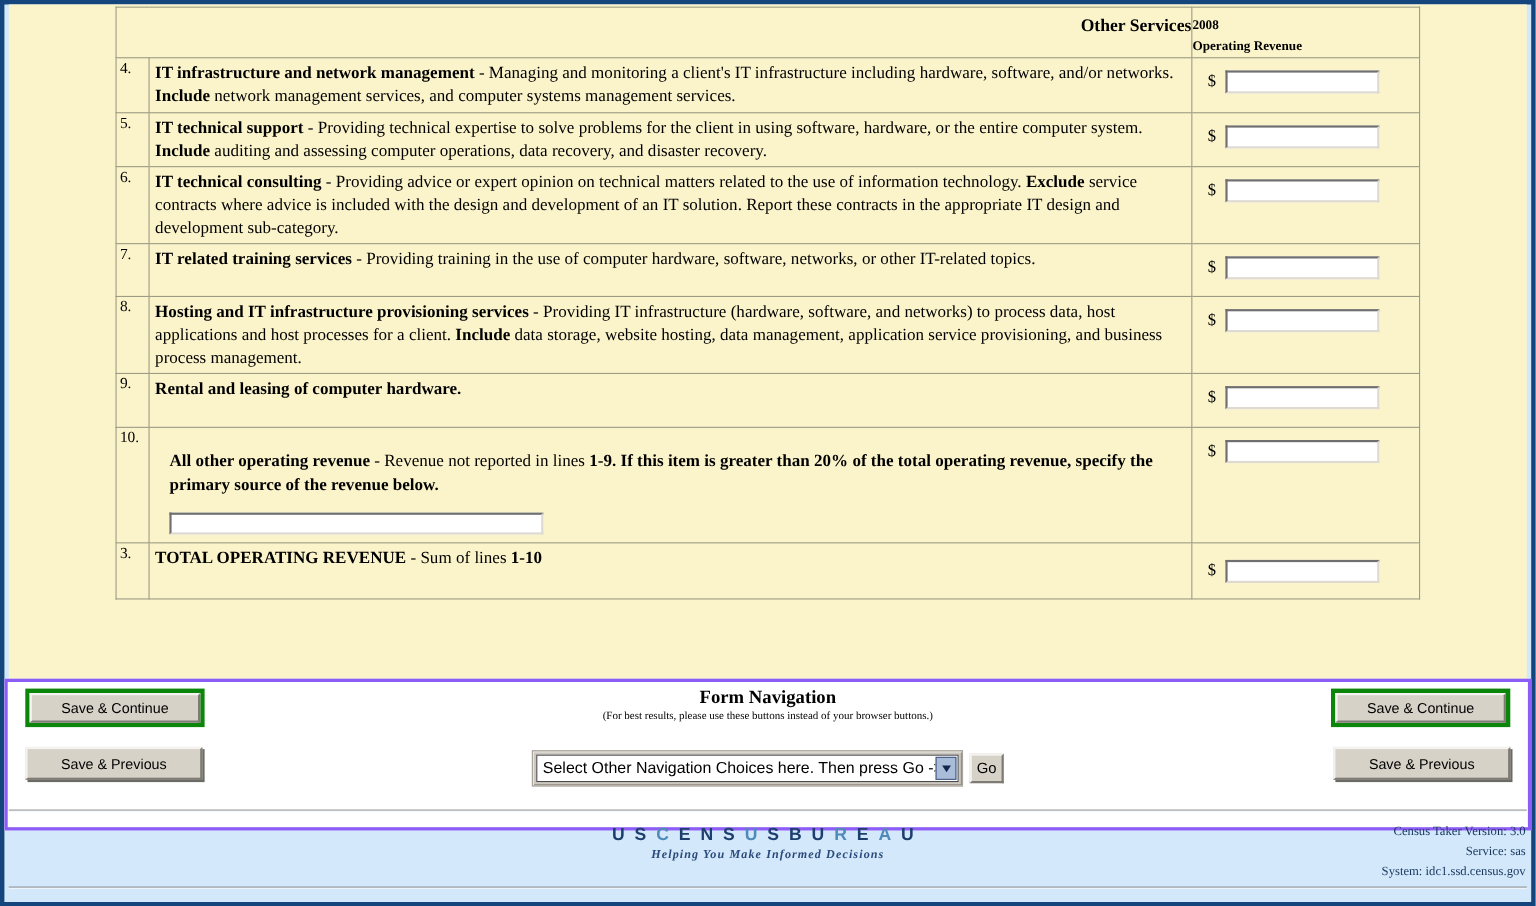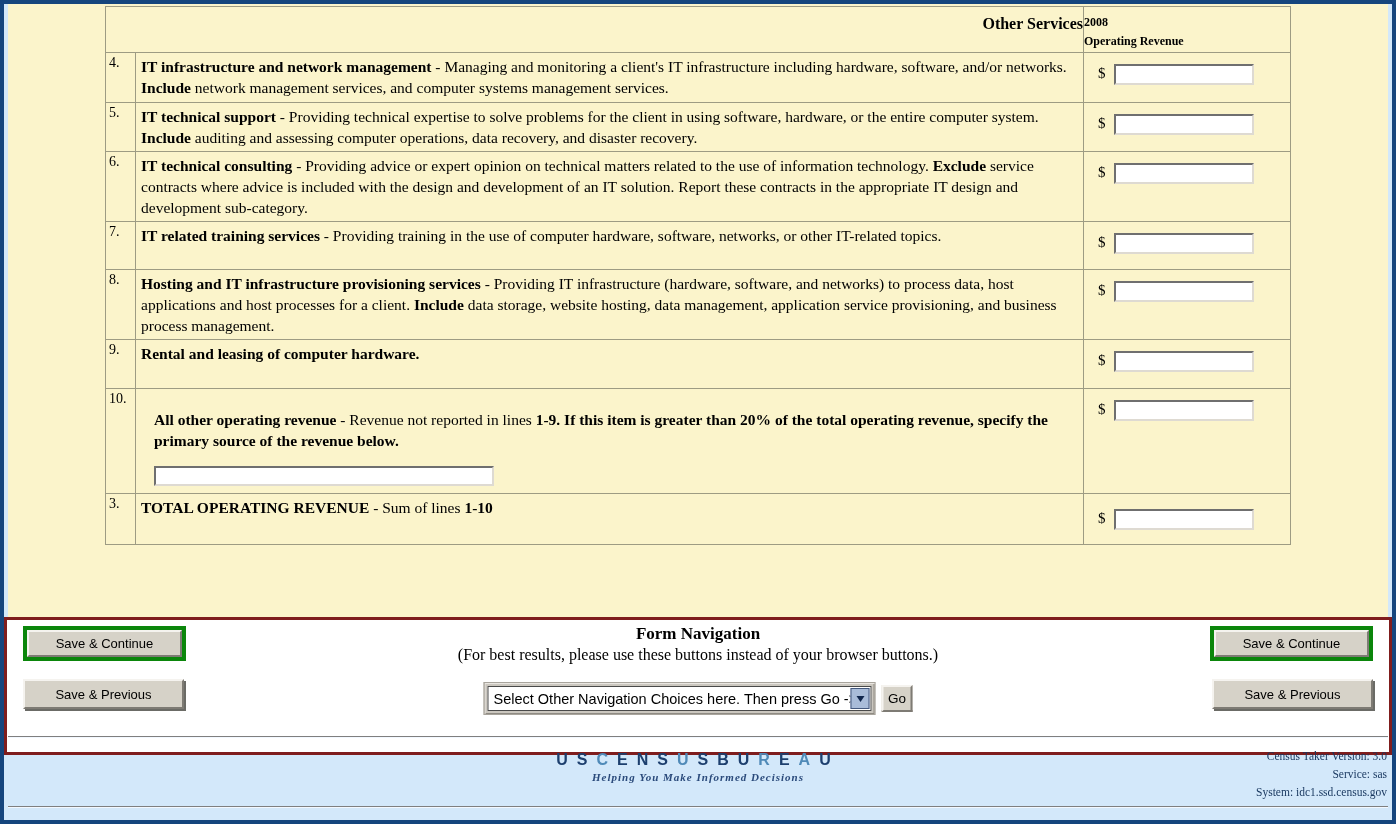--- a/index.html
+++ b/index.html
@@ -24,24 +24,24 @@
   td.rev.mid { padding-top:15px; }
   .dollar { font-size:15px; }
   input.money { width:140px; height:21px; margin-left:8px; background:#fff;
                 border:2px solid; border-color:#6F6F6F #DedAd2 #DedAd2 #6F6F6F; vertical-align:middle; }
   input.specify { display:block; width:340px; height:20px; margin:15px 0 4px 0; background:#fff;
                   border:2px solid; border-color:#6F6F6F #DedAd2 #DedAd2 #6F6F6F; }
   .b { font-weight:bold; }
 
   
   .navbox { position:absolute; left:4px; top:617px; width:1388px; height:138px;
-            background:#ffffff; border:3px solid #7f1d1d; }
+            background:#ffffff; border:3px solid #8b5cf6; }
   .nav-title { position:absolute; top:4px; left:0; right:0; text-align:center;
                font-weight:bold; font-size:17px; }
-  .nav-sub { position:absolute; top:26px; left:0; right:0; text-align:center; font-size:16px; }
+  .nav-sub { position:absolute; top:26px; left:0; right:0; text-align:center; font-size:10px; }
   .greenwrap { position:absolute; border:4px solid #0B860B; background:#3b82f6; }
   .gw-left  { left:16px; top:6px; }
   .gw-right { right:16px; top:6px; }
   .btn3d { display:block; width:155px; height:27px; background:#D6D2C8; color:#000;
            font-family:"Liberation Sans", sans-serif; font-size:13px;
            border:2px solid; border-color:#F5F3EF #7E7B74 #7E7B74 #F5F3EF; cursor:default; }
   .btn-plain { position:absolute; width:161px; height:30px; background:#D6D2C8; color:#000;
            font-family:"Liberation Sans", sans-serif; font-size:13px;
            border:2px solid; border-color:#F5F3EF #7E7B74 #7E7B74 #F5F3EF;
            box-shadow:2px 2px 0 #6B6B66; cursor:default; }

